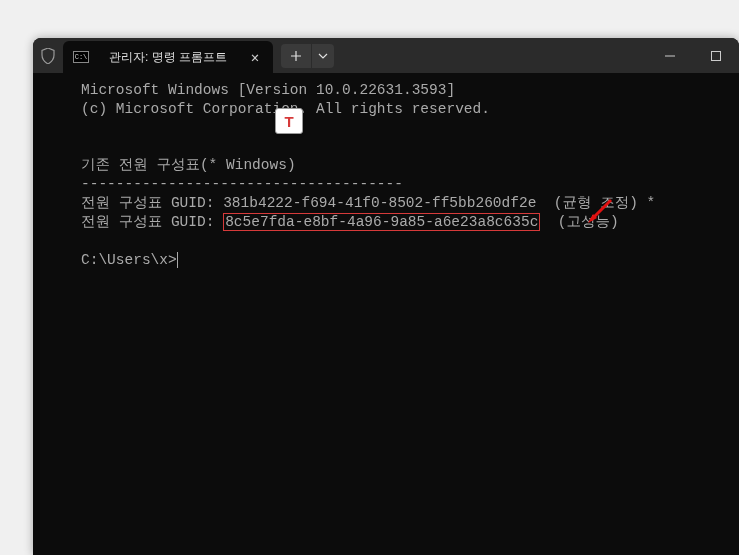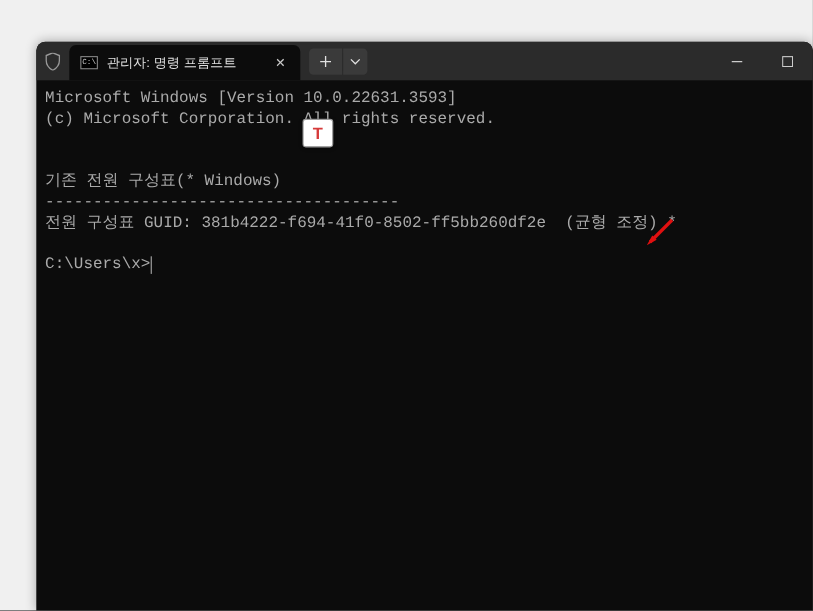--- a/index.html
+++ b/index.html
@@ -55,20 +55,21 @@
       justify-content: center;
       font-size: 7px;
       color: #ccc;
       line-height: 1;
     }
     .tab-title {
       color: #e0e0e0;
       font-size: 12px;
       font-family: 'Segoe UI', sans-serif;
       flex: 1;
+      margin-left: 12px;
     }
     .tab-close {
       color: #ccc;
       font-size: 14px;
       width: 16px;
       height: 16px;
       display: flex;
       align-items: center;
       justify-content: center;
       cursor: pointer;
@@ -112,20 +113,21 @@
     }
     .terminal {
       padding: 8px 8px;
       font-size: 14.5px;
       line-height: 1.3;
       color: #aaaaaa;
       position: relative;
     }
     .line {
       white-space: pre;
+      margin-left: 40px;
     }
     .highlight-box {
       border: 1.5px solid #d63a3a;
       padding: 0 1px;
       display: inline;
     }
     .cursor {
       display: inline-block;
       width: 1px;
       height: 16px;
@@ -199,20 +201,21 @@
   </div>
 
   <div class="terminal">
     <div class="line">Microsoft Windows [Version 10.0.22631.3593]</div>
     <div class="line">(c) Microsoft Corporation. All rights reserved.</div>
     <div class="line"> </div>
     <div class="line"> </div>
     <div class="line">기존 전원 구성표(* Windows)</div>
     <div class="line">-------------------------------------</div>
     <div class="line"><span>전원 구성표 GUID: </span><span>381b4222-f694-41f0-8502-ff5bb260df2e</span><span>  (균형 조정) *</span></div>
+    <div class="line"><span>전원 구성표 GUID: </span><span class="highlight-box">8c5e7fda-e8bf-4a96-9a85-a6e23a8c635c</span><span>  (고성능)</span></div>
     <div class="line"> </div>
     <div class="line"><span>C:\Users\x&gt;</span><span class="cursor"></span></div>
   </div>
 </div>
 
 <div class="t-annotation">
   <span>T</span>
 </div>
 
 <svg class="arrow" width="30" height="30" viewBox="0 0 30 30">

